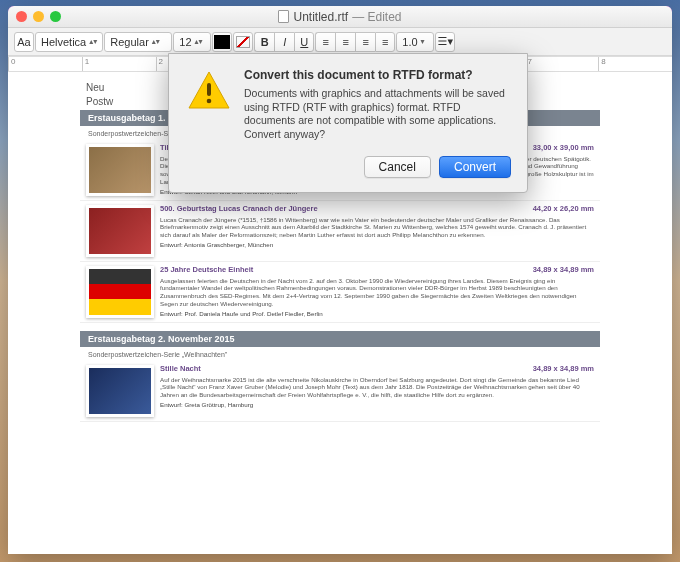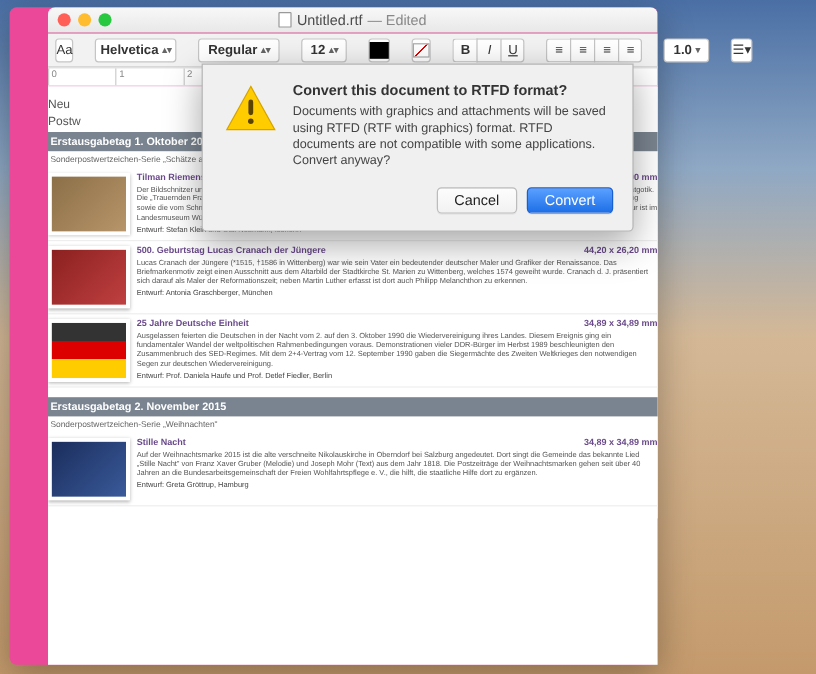--- a/index.html
+++ b/index.html
@@ -3,53 +3,53 @@
 <meta charset="utf-8">
 <style>
   * { box-sizing: border-box; margin: 0; padding: 0; }
   body {
     font-family: -apple-system, "Helvetica Neue", Arial, sans-serif;
     background: linear-gradient(180deg, #4a6fa5 0%, #8fa8c4 25%, #d4b896 50%, #c49a6c 100%);
     width: 680px; height: 562px; overflow: hidden;
     position: relative;
   }
   .window {
-    position: absolute; top: 6px; left: 8px; width: 540px; height: 548px;
-    background: #ec4899; border-radius: 6px;
+    position: absolute; top: 6px; left: 8px; width: 664px; height: 548px;
+    background: #a21caf; border-radius: 6px;
     box-shadow: 0 8px 30px rgba(0,0,0,.3);
-    display: flex; flex-direction: column; padding-left: 32px;
+    display: flex; flex-direction: column;
   }
   .titlebar {
     height: 22px; background: linear-gradient(#f8f8f8,#e8e8e8);
     border-bottom: 1px solid #d0d0d0; border-radius: 6px 6px 0 0;
     display: flex; align-items: center; position: relative;
   }
   .traffic { display: flex; gap: 6px; margin-left: 8px; }
   .traffic span { width: 11px; height: 11px; border-radius: 50%; }
   .tl-close { background:#ff5f57; } .tl-min{background:#febc2e;} .tl-max{background:#28c840;}
   .title-center {
     position: absolute; left: 0; right: 0; text-align: center;
     font-size: 12px; color: #4a4a4a; display:flex; align-items:center; justify-content:center; gap:4px;
     pointer-events:none;
   }
   .doc-icon { width: 11px; height: 13px; background:#fff; border:1px solid #999; border-radius:1px; display:inline-block;}
   .title-text { font-weight: 400; }
   .edited { color:#888; }
 
   .toolbar {
     height: 28px; background:#f2f2f2; border-bottom:1px solid #d8d8d8;
-    display:flex; align-items:center; padding:0 6px; gap:18px;
+    display:flex; align-items:center; padding:0 6px; gap:1px;
     font-size:11px; color:#333;
   }
   .tb-btn, .tb-select, .tb-input {
     background:#fff; border:1px solid #c5c5c5; border-radius:3px;
     height:20px; display:flex; align-items:center; padding:0 5px;
     font-size:11px; color:#333;
   }
-  .tb-select { min-width:68px; justify-content:center; gap:3px;font-weight:bold;}
+  .tb-select { min-width:68px; justify-content:flex-start; gap:3px;}
   .tb-select.small{min-width:38px;}
   .chev { font-size:8px; color:#666; display:flex; flex-direction:column; line-height:5px;}
   .tb-icon { width:20px; justify-content:center; padding:0; }
   .color-swatch { width:16px; height:14px; }
   .cs-black{background:#000;}
   .tb-group { display:flex; }
   .tb-group .tb-btn { border-radius:0; border-right:none;}
   .tb-group .tb-btn:first-child{border-radius:3px 0 0 3px;}
   .tb-group .tb-btn:last-child{border-radius:0 3px 3px 0;border-right:1px solid #c5c5c5;}
 

